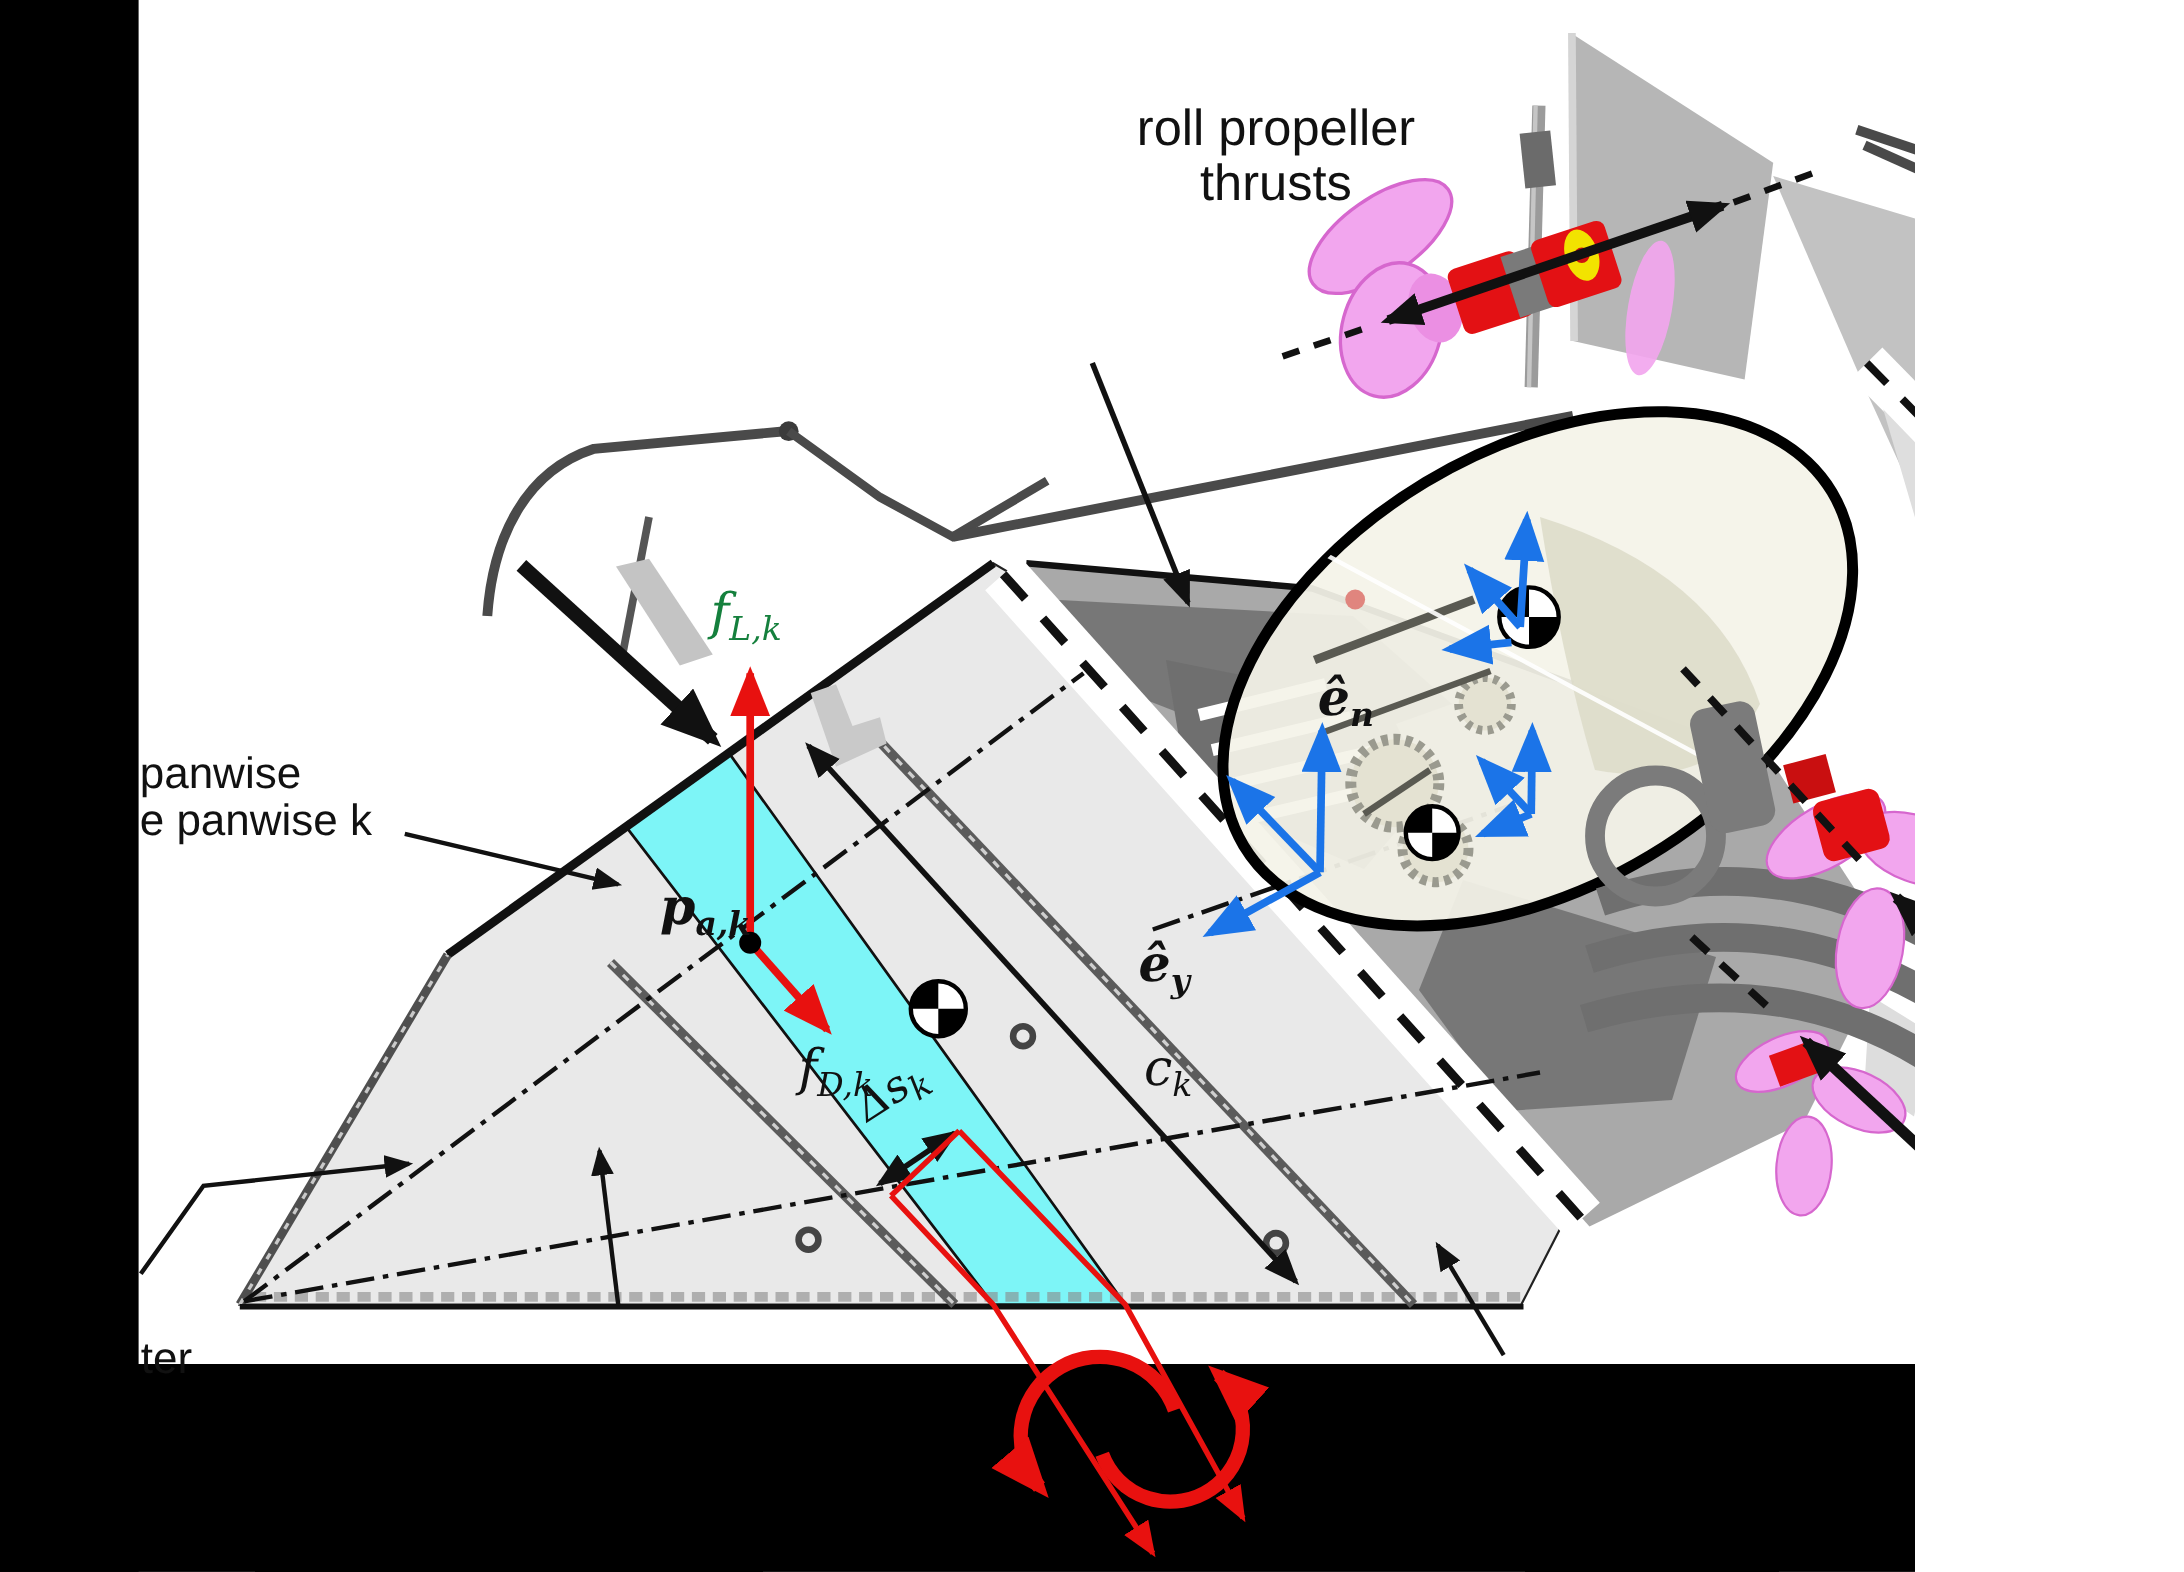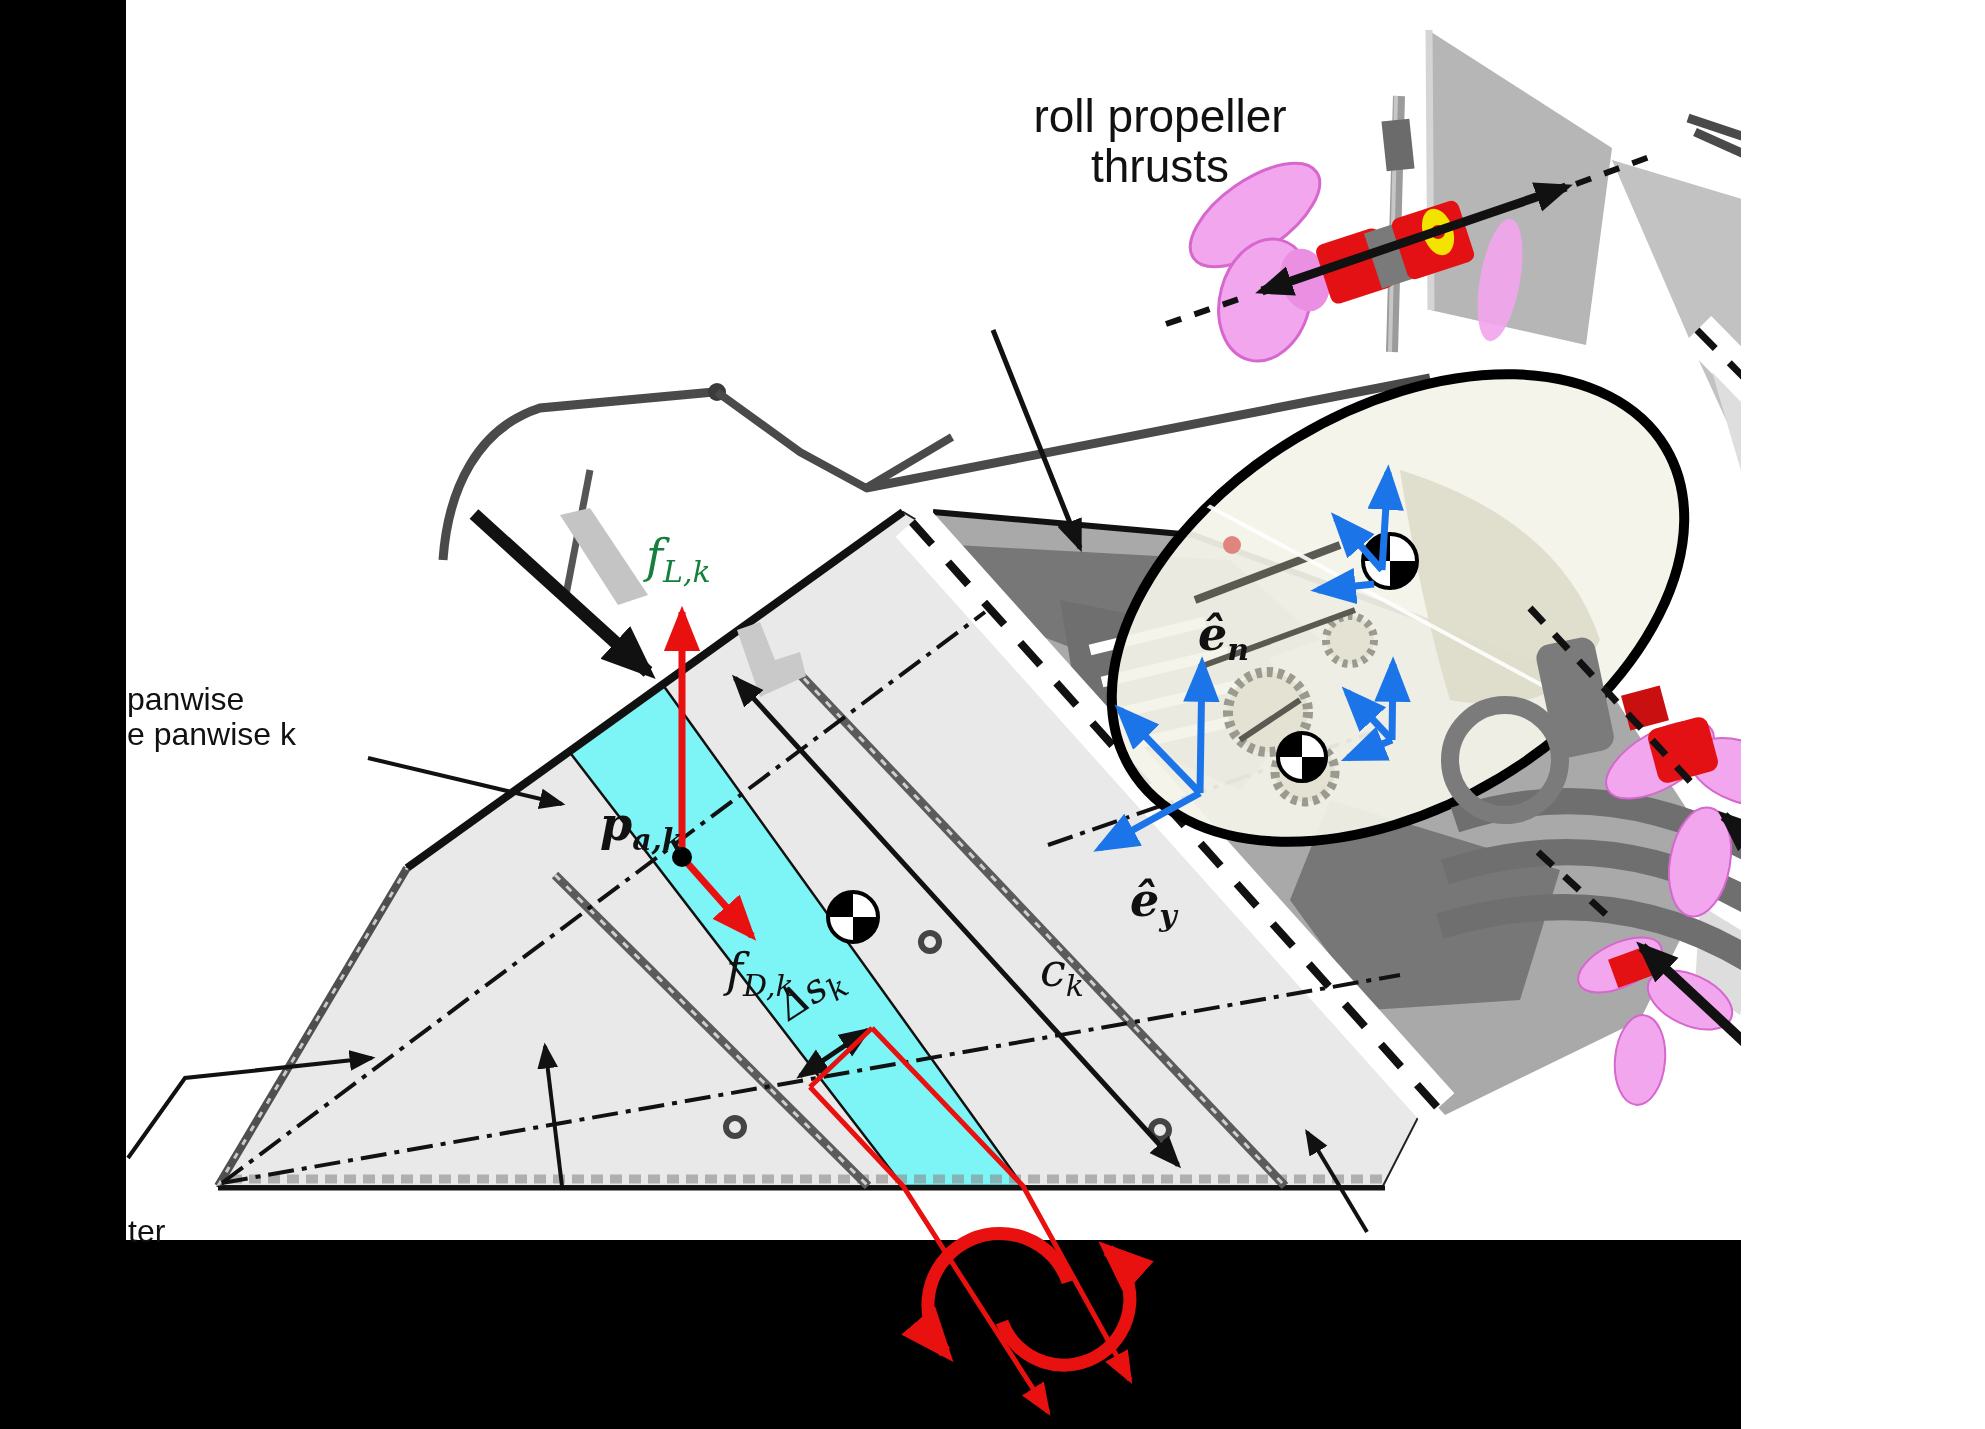--- a/index.html
+++ b/index.html
@@ -16,21 +16,21 @@
   .f-yellow{fill:var(--hub-yellow)}
   .f-wlight{fill:var(--wing-light)}
   .f-wmid{fill:var(--wing-mid)}
   .f-wdark{fill:var(--wing-shadow)}
   .lbl{position:absolute;font-size:46px;line-height:1.08;white-space:nowrap;}
   .lbl.center{text-align:center;}
   .math{font-family:"DejaVu Serif","Liberation Serif",serif;font-style:italic;font-size:46px;}
   .math sub{font-size:30px;font-style:italic;}
   .math.red{color:var(--force-red);}
   .math.blue{color:#111;font-weight:700;text-align:center;}
-  .small{font-size:32px;}
+  .small{font-size:40px;}
   .rot{transform:rotate(-33deg);transform-origin:left top;}
 </style>
 </head>
 <body>
 
 <div class="stage">
 
 <svg width="1985" height="1429" viewBox="0 0 1985 1429">
   <defs>
     <marker id="ab" markerWidth="8" markerHeight="6" refX="5.6" refY="2.6" orient="auto-start-reverse" markerUnits="strokeWidth">
@@ -290,15 +290,15 @@
 <div class="lbl math" style="left:600px;top:800px;font-weight:700;"><span>p</span><sub>a,k</sub></div>
 
 <div class="lbl math" style="left:726px;top:946px;"><span>f</span><sub>D,k</sub></div>
 
 <div class="lbl math rot" style="left:770px;top:992px;font-size:40px;"><span>Δs</span><sub>k</sub></div>
 
 <div class="lbl math" style="left:1040px;top:946px;"><span>c</span><sub>k</sub></div>
 
 <div class="lbl math blue" style="left:1198px;top:610px;"><span>ê</span><sub>n</sub></div>
 
-<div class="lbl math blue" style="left:1130px;top:852px;margin-top:24px;"><span>ê</span><sub>y</sub></div>
+<div class="lbl math blue" style="left:1035px;top:852px;"><span>ê</span><sub>y</sub></div>
 
 </div>
 
 </body></html>

